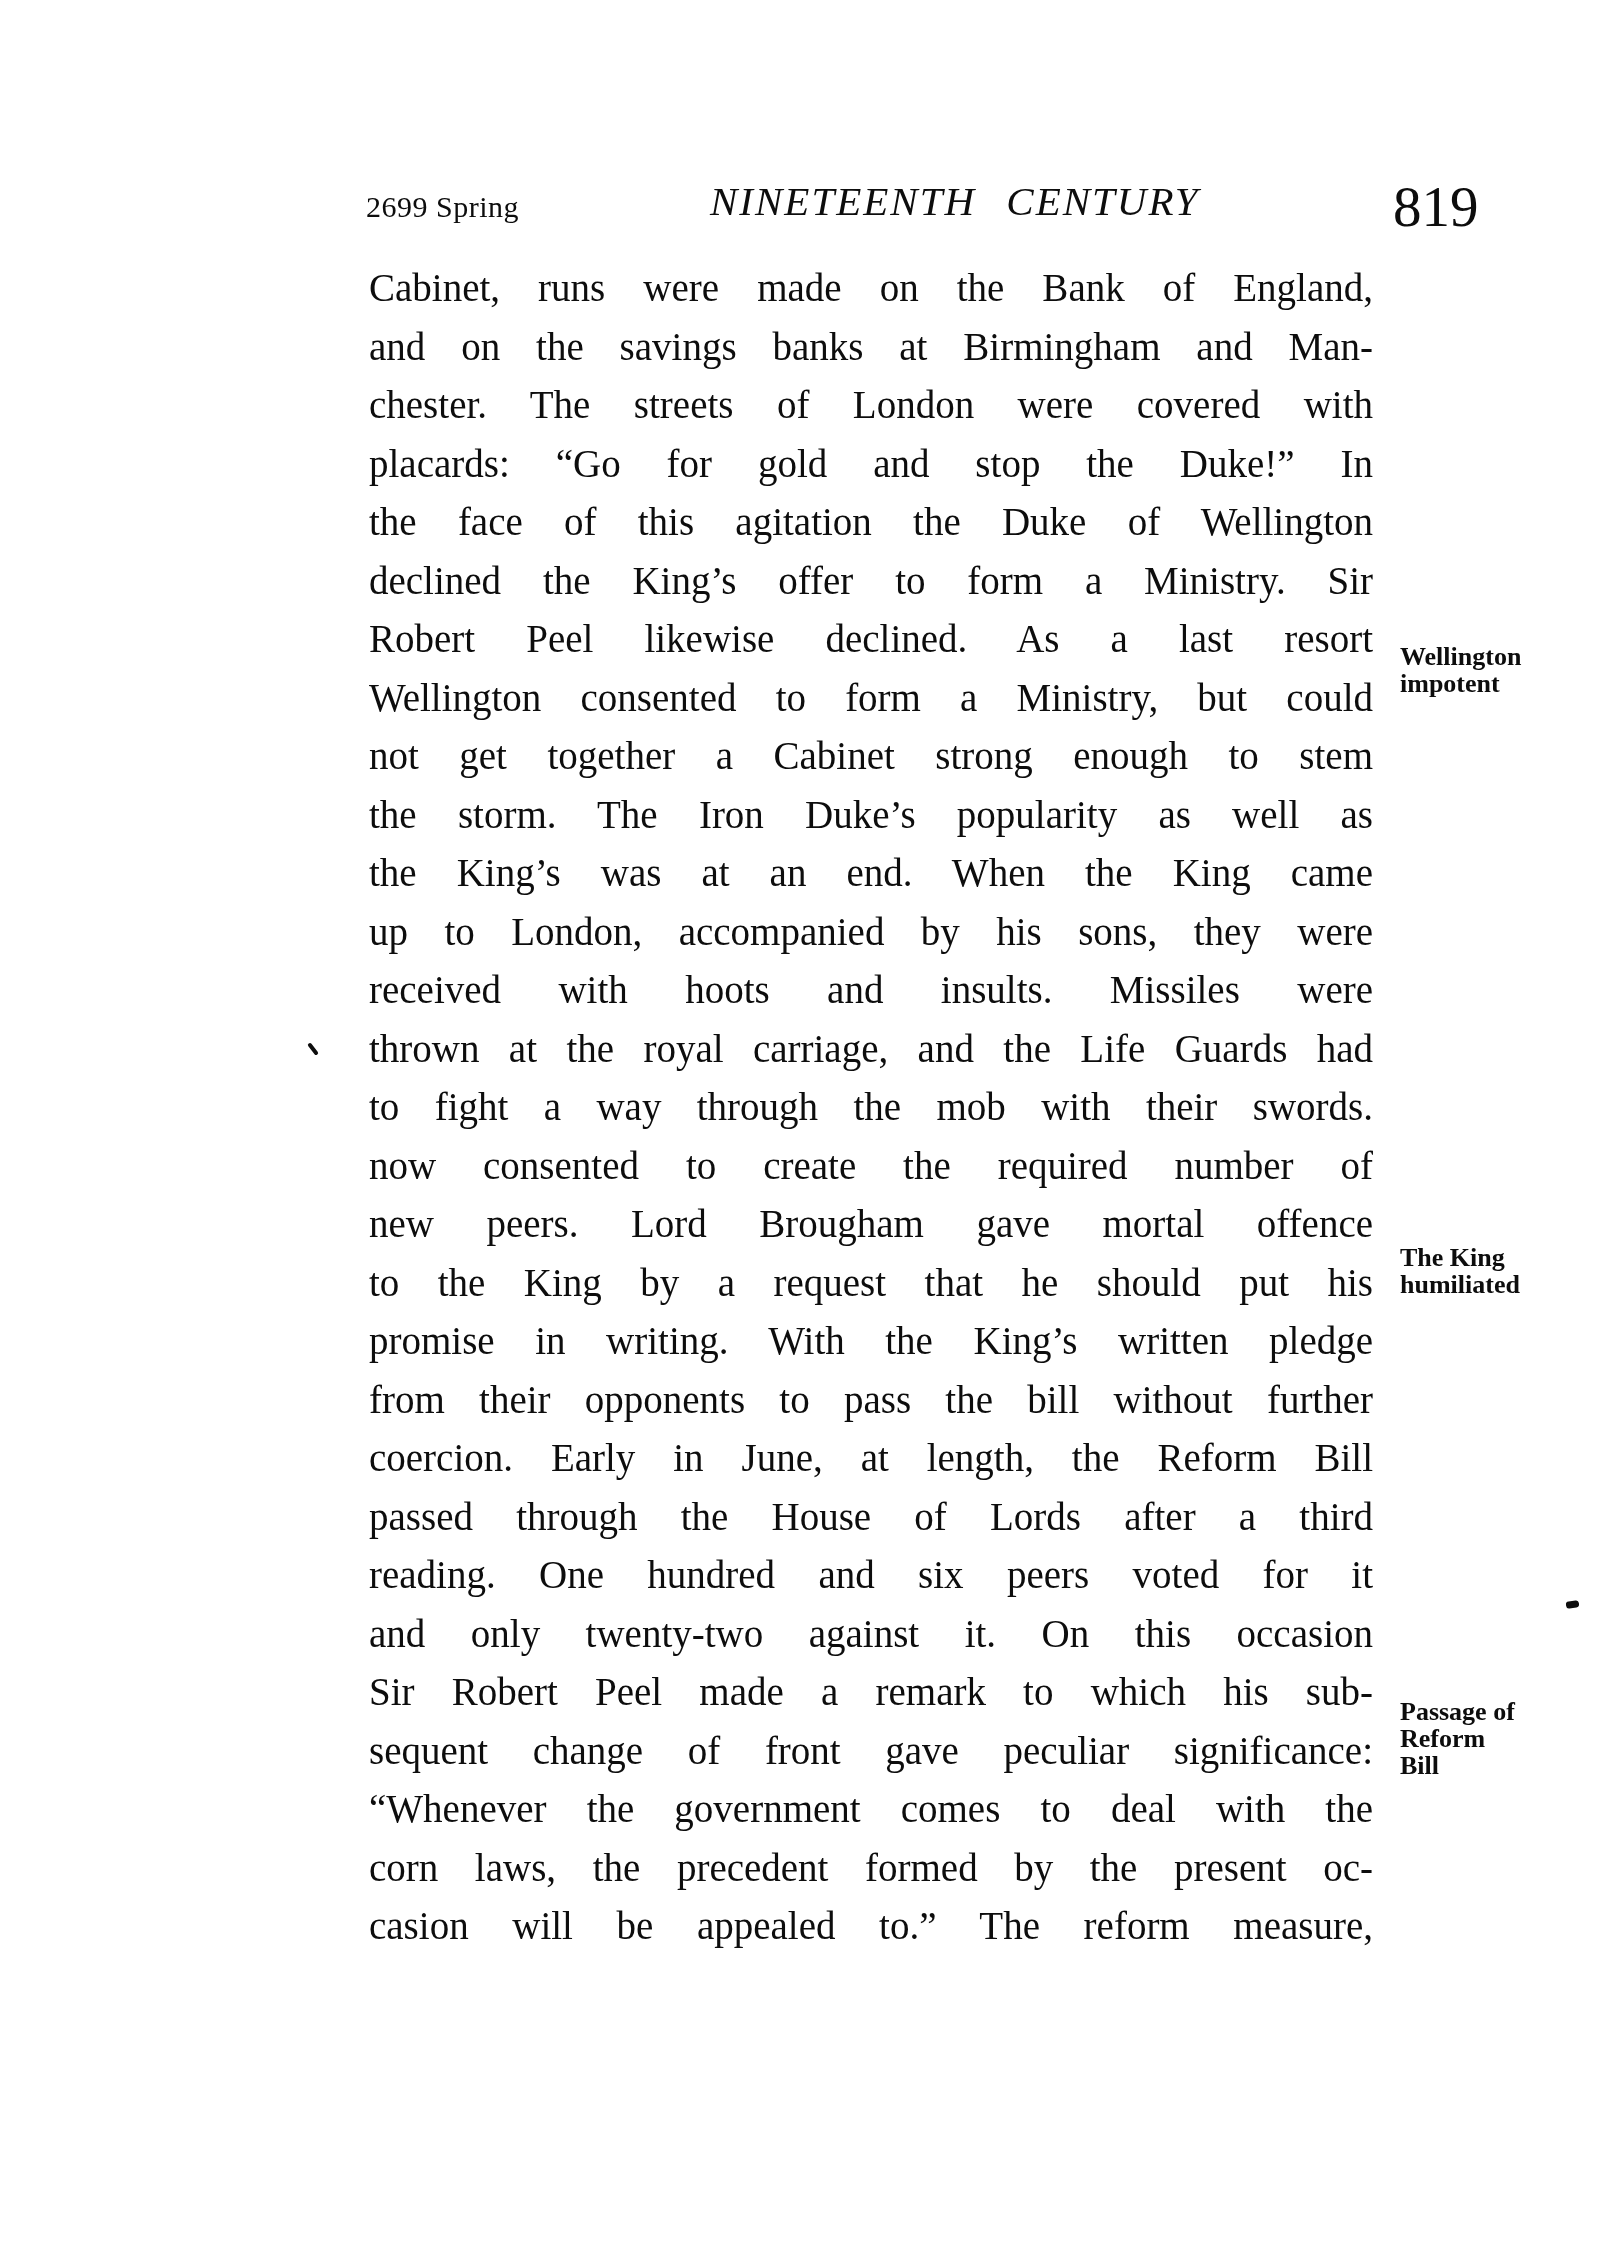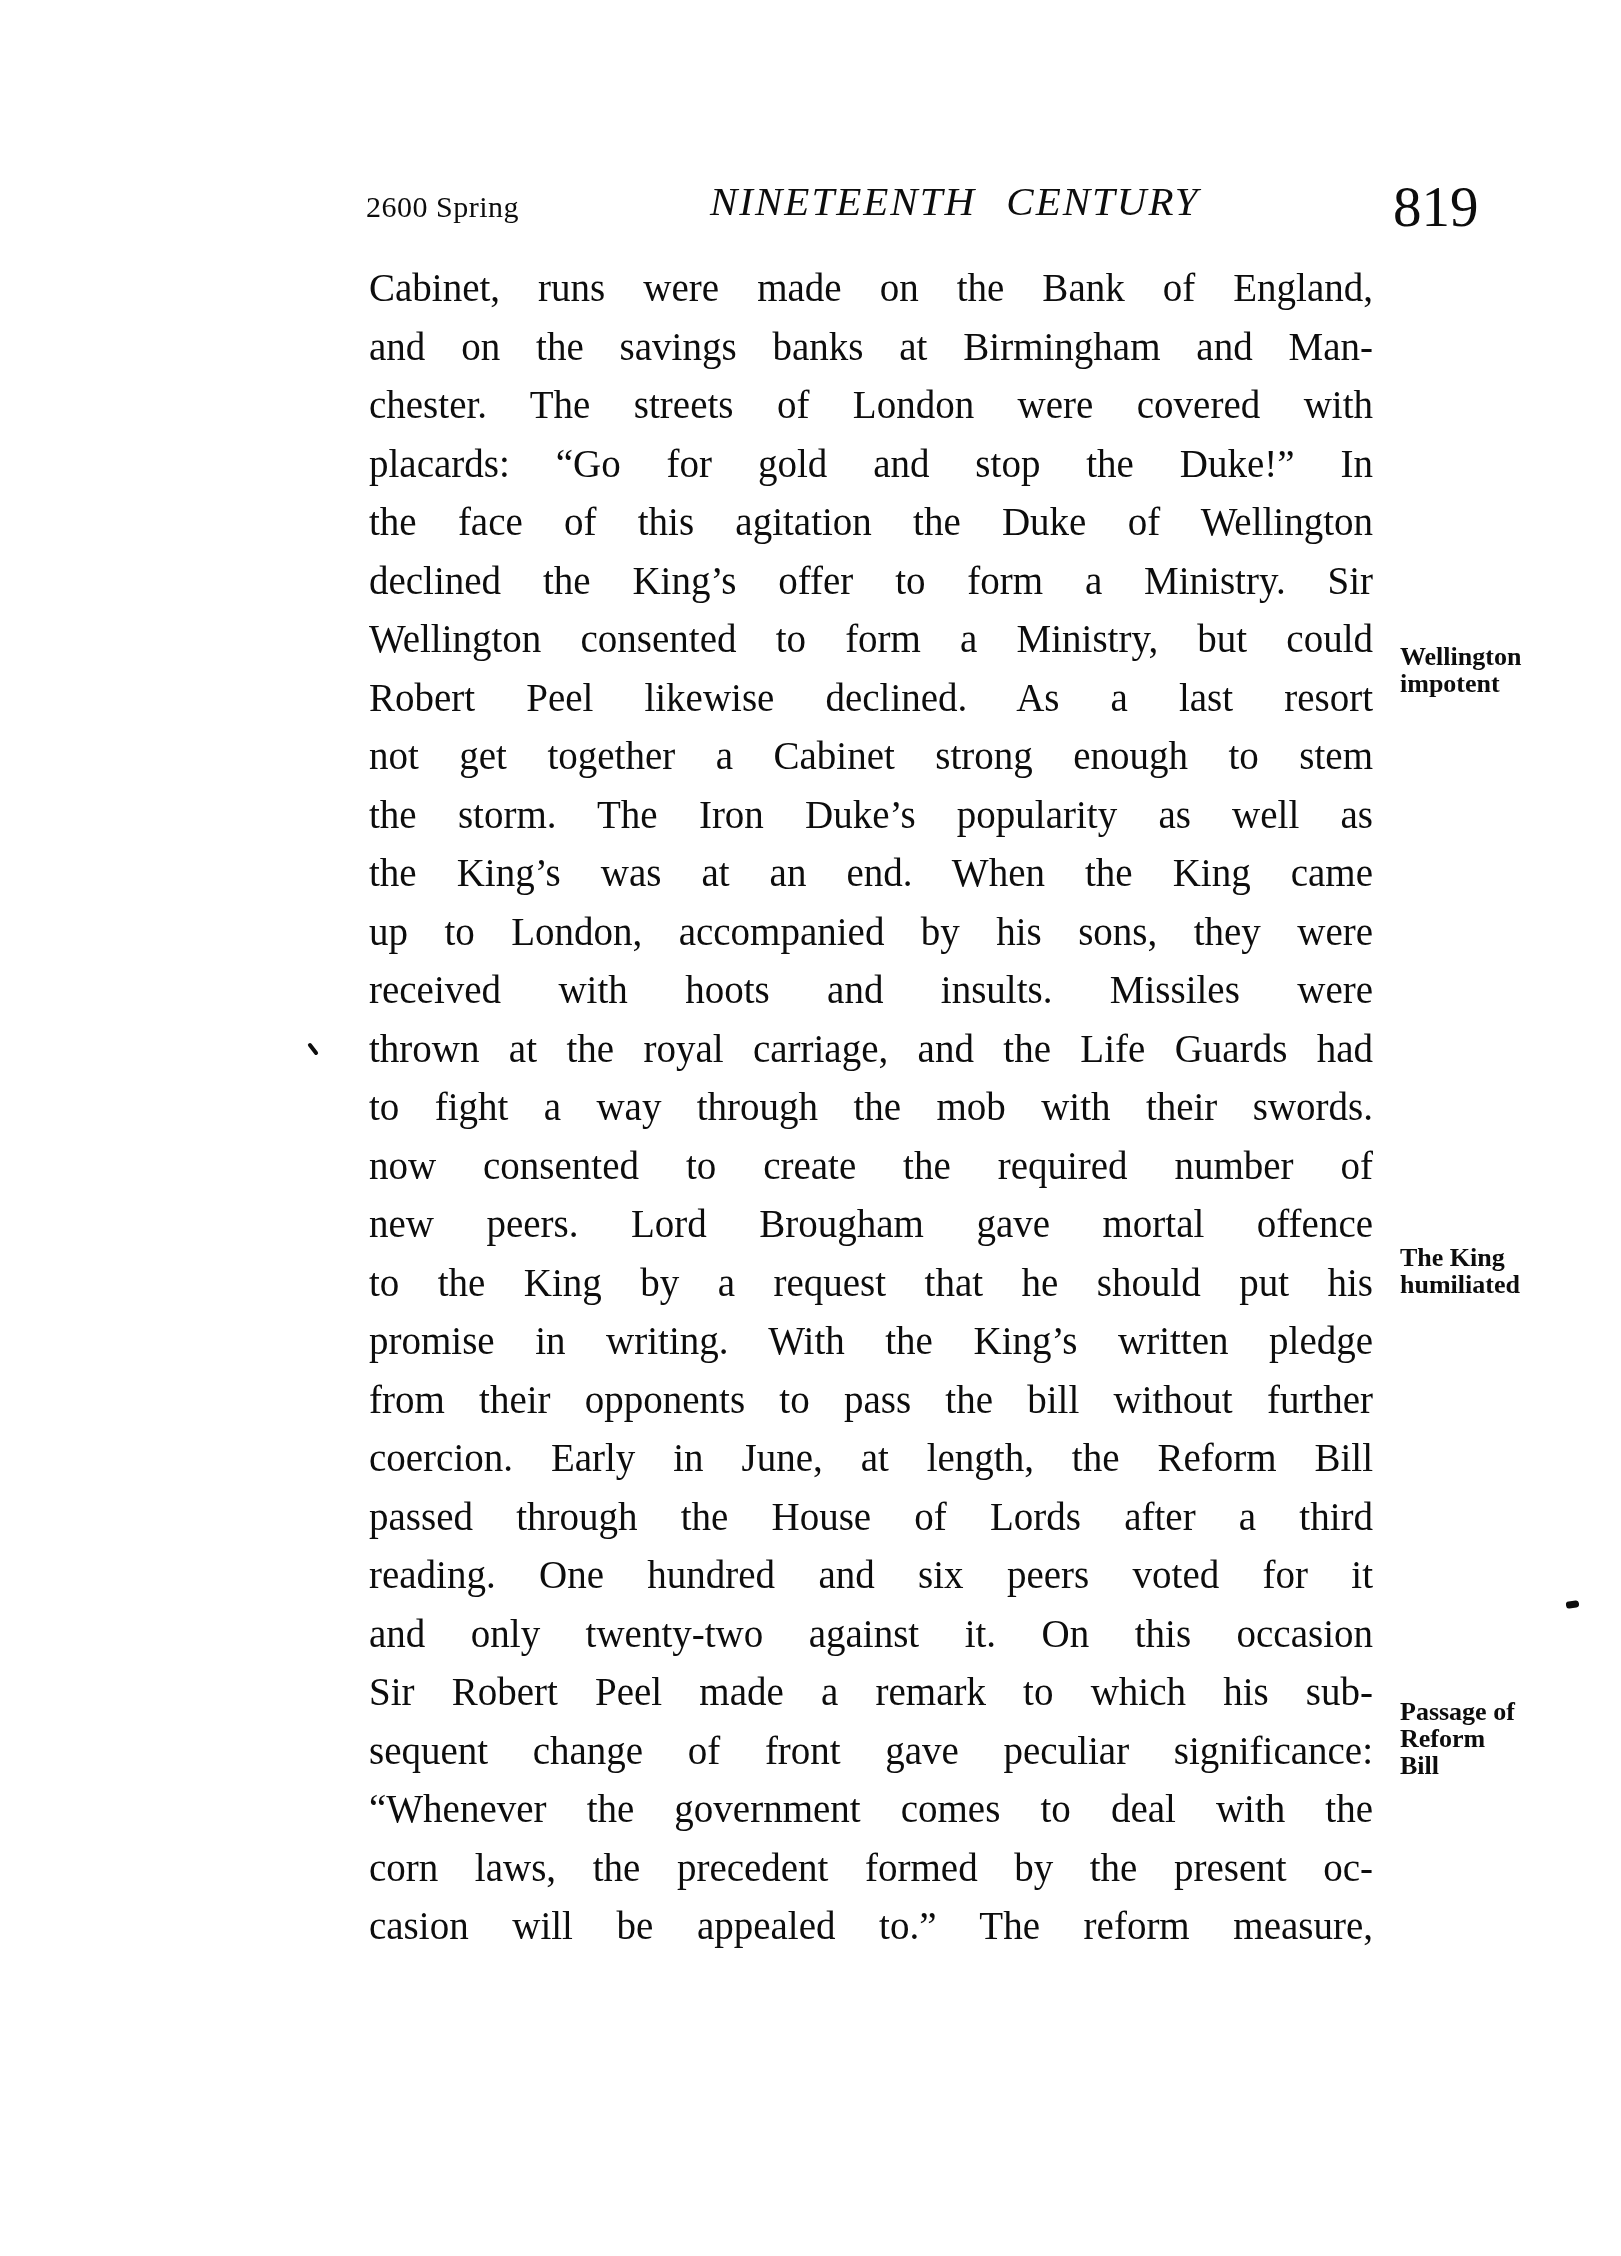--- a/index.html
+++ b/index.html
@@ -95,33 +95,33 @@
     background: #0d0d0d;
     border-radius: 3px;
     transform: rotate(-8deg);
   }
 </style>
 </head>
 <body>
 
 <div class="page">
 
-  <div class="hdr-left">2600 Spring</div>
+  <div class="hdr-left">2699 Spring</div>
   <div class="hdr-center">NINETEENTH CENTURY</div>
   <div class="hdr-right">819</div>
 
   <div class="body-text">
       <div class="line">Cabinet, runs were made on the Bank of England,</div>
       <div class="line">and on the savings banks at Birmingham and Man-</div>
       <div class="line">chester.  The streets of London were covered with</div>
       <div class="line">placards: “Go for gold and stop the Duke!”  In</div>
       <div class="line">the face of this agitation the Duke of Wellington</div>
       <div class="line">declined the King’s offer to form a Ministry.  Sir</div>
+      <div class="line">Robert Peel likewise declined.  As a last resort</div>
       <div class="line">Wellington consented to form a Ministry, but could</div>
-      <div class="line">Robert Peel likewise declined.  As a last resort</div>
       <div class="line">not get together a Cabinet strong enough to stem</div>
       <div class="line">the storm.  The Iron Duke’s popularity as well as</div>
       <div class="line">the King’s was at an end.  When the King came</div>
       <div class="line">up to London, accompanied by his sons, they were</div>
       <div class="line">received with hoots and insults.  Missiles were</div>
       <div class="line">thrown at the royal carriage, and the Life Guards had</div>
       <div class="line">to fight a way through the mob with their swords.</div>
       <div class="line">now consented to create the required number of</div>
       <div class="line">new peers.  Lord Brougham gave mortal offence</div>
       <div class="line">to the King by a request that he should put his</div>

